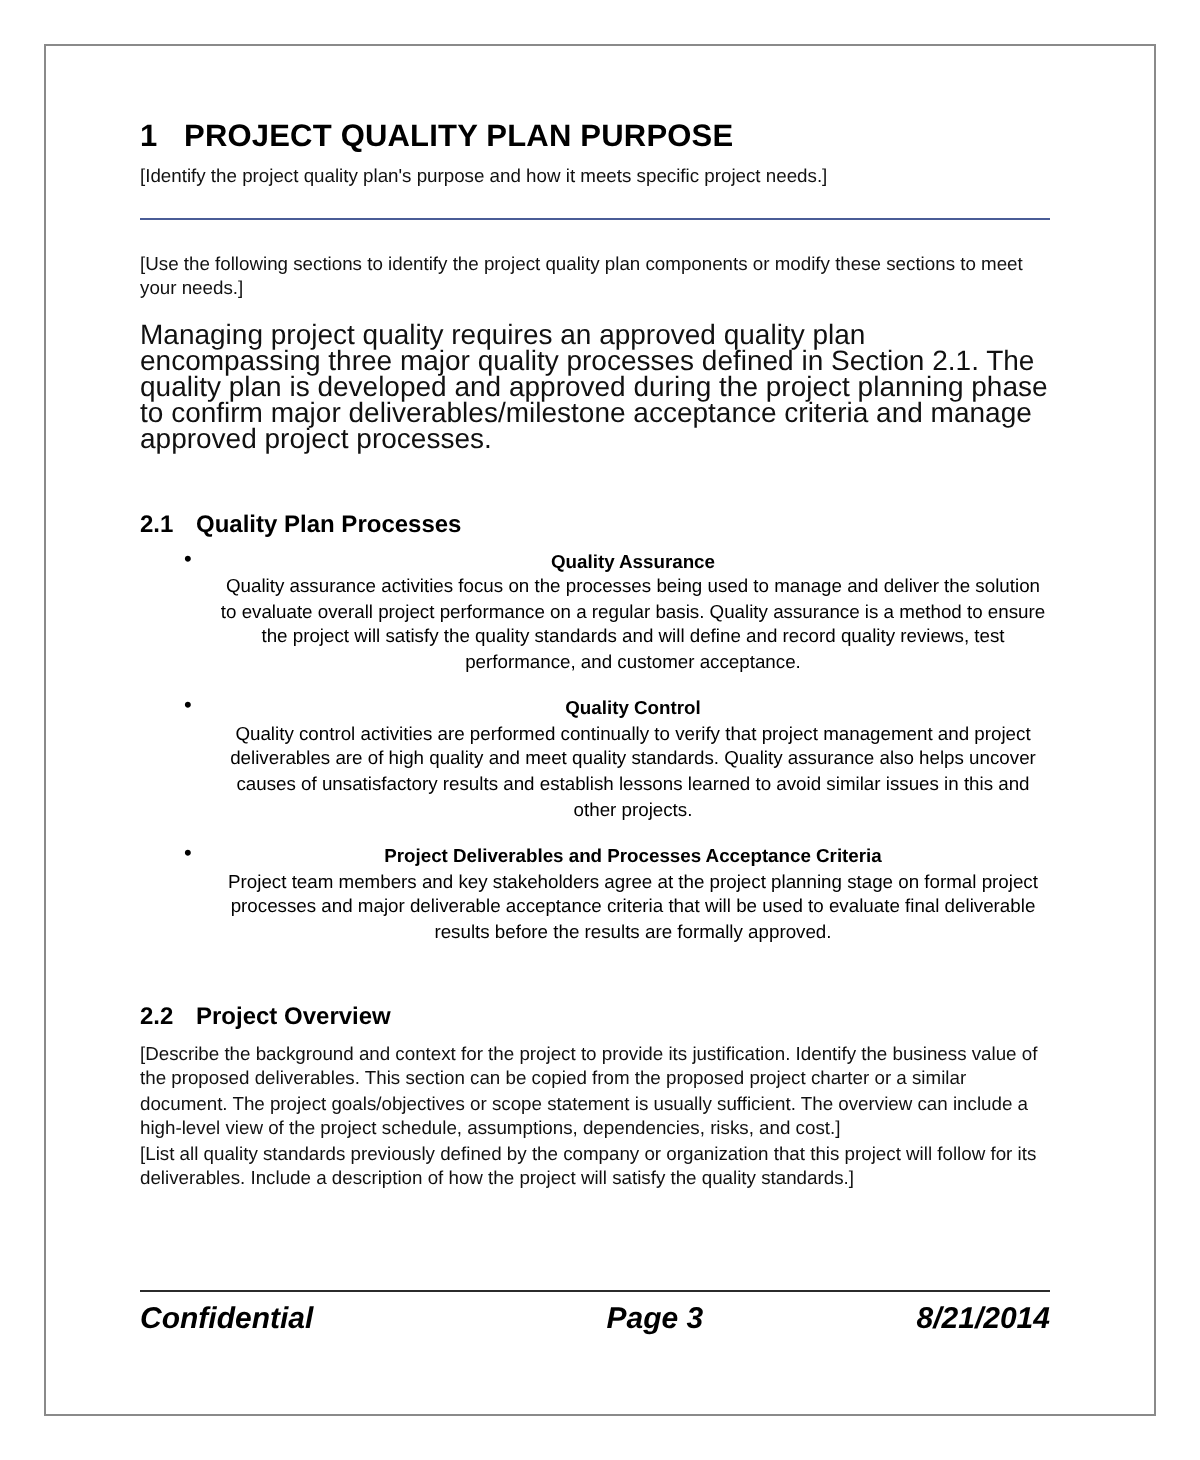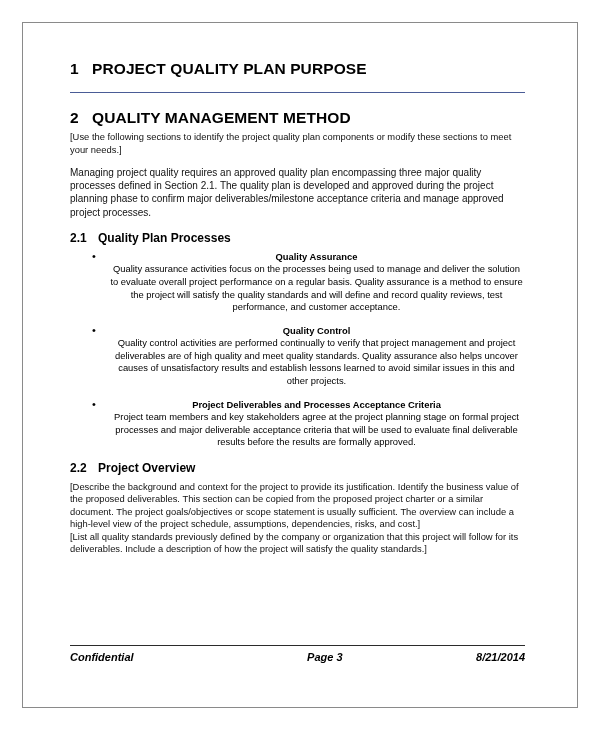--- a/index.html
+++ b/index.html
@@ -53,29 +53,29 @@
     margin: 0;
     color: #111;
   }
   .rule {
     border: none;
     border-top: 1.4px solid #4a5c96;
     margin: 14px 0 16px 0;
     width: 100%;
   }
   .para {
-    font-size: 10px;
+    font-size: 14px;
     line-height: 13.2px;
     margin: 10px 0 0 0;
     color: #111;
   }
   h2.sub-title {
     font-size: 12px;
     font-weight: bold;
-    margin: 12px 0 6px 0;
+    margin: 28px 0 6px 0;
   }
   h2.sub-title .num {
     display: inline-block;
     width: 28px;
   }
   ul.bullets {
     list-style: none;
     margin: 0;
     padding: 0;
     text-align: center;
@@ -107,45 +107,43 @@
   .footer {
     position: absolute;
     left: 70px;
     top: 645px;
     width: 455px;
     border-top: 1.2px solid #2b2b2b;
     padding-top: 5px;
     display: flex;
     justify-content: space-between;
     align-items: baseline;
-    font-size: 11px;
+    font-size: 15px;
     font-weight: bold;
     font-style: italic;
   }
   .footer .center { flex: 0 0 auto; margin-left: 40px; }
   .footer .right { flex: 0 0 auto; }
   .footer .left { flex: 0 0 auto; }
 </style>
 </head>
 <body>
 
 <div class="page">
   <div class="page-border"></div>
 
   <div class="content">
 
     <h1 class="sec-title">
       <span class="num">1</span><span>PROJECT QUALITY PLAN PURPOSE</span>
     </h1>
+    <p class="bracket-note">[Identify the project quality plan's purpose and how it meets specific project needs.]</p>
 
     <hr class="rule">
 
-    <h1 class="sec-title">
-      <span class="num">2</span><span>QUALITY MANAGEMENT METHOD</span>
-    </h1>
     <p class="bracket-note">[Use the following sections to identify the project quality plan components or modify these sections to meet your needs.]</p>
     <p class="para">Managing project quality requires an approved quality plan encompassing three major quality processes defined in Section 2.1. The quality plan is developed and approved during the project planning phase to confirm major deliverables/milestone acceptance criteria and manage approved project processes.</p>
 
     <h2 class="sub-title">
       <span class="num">2.1</span><span>Quality Plan Processes</span>
     </h2>
 
     <ul class="bullets">
       <li>
         <span class="bullet-head">Quality Assurance</span>

